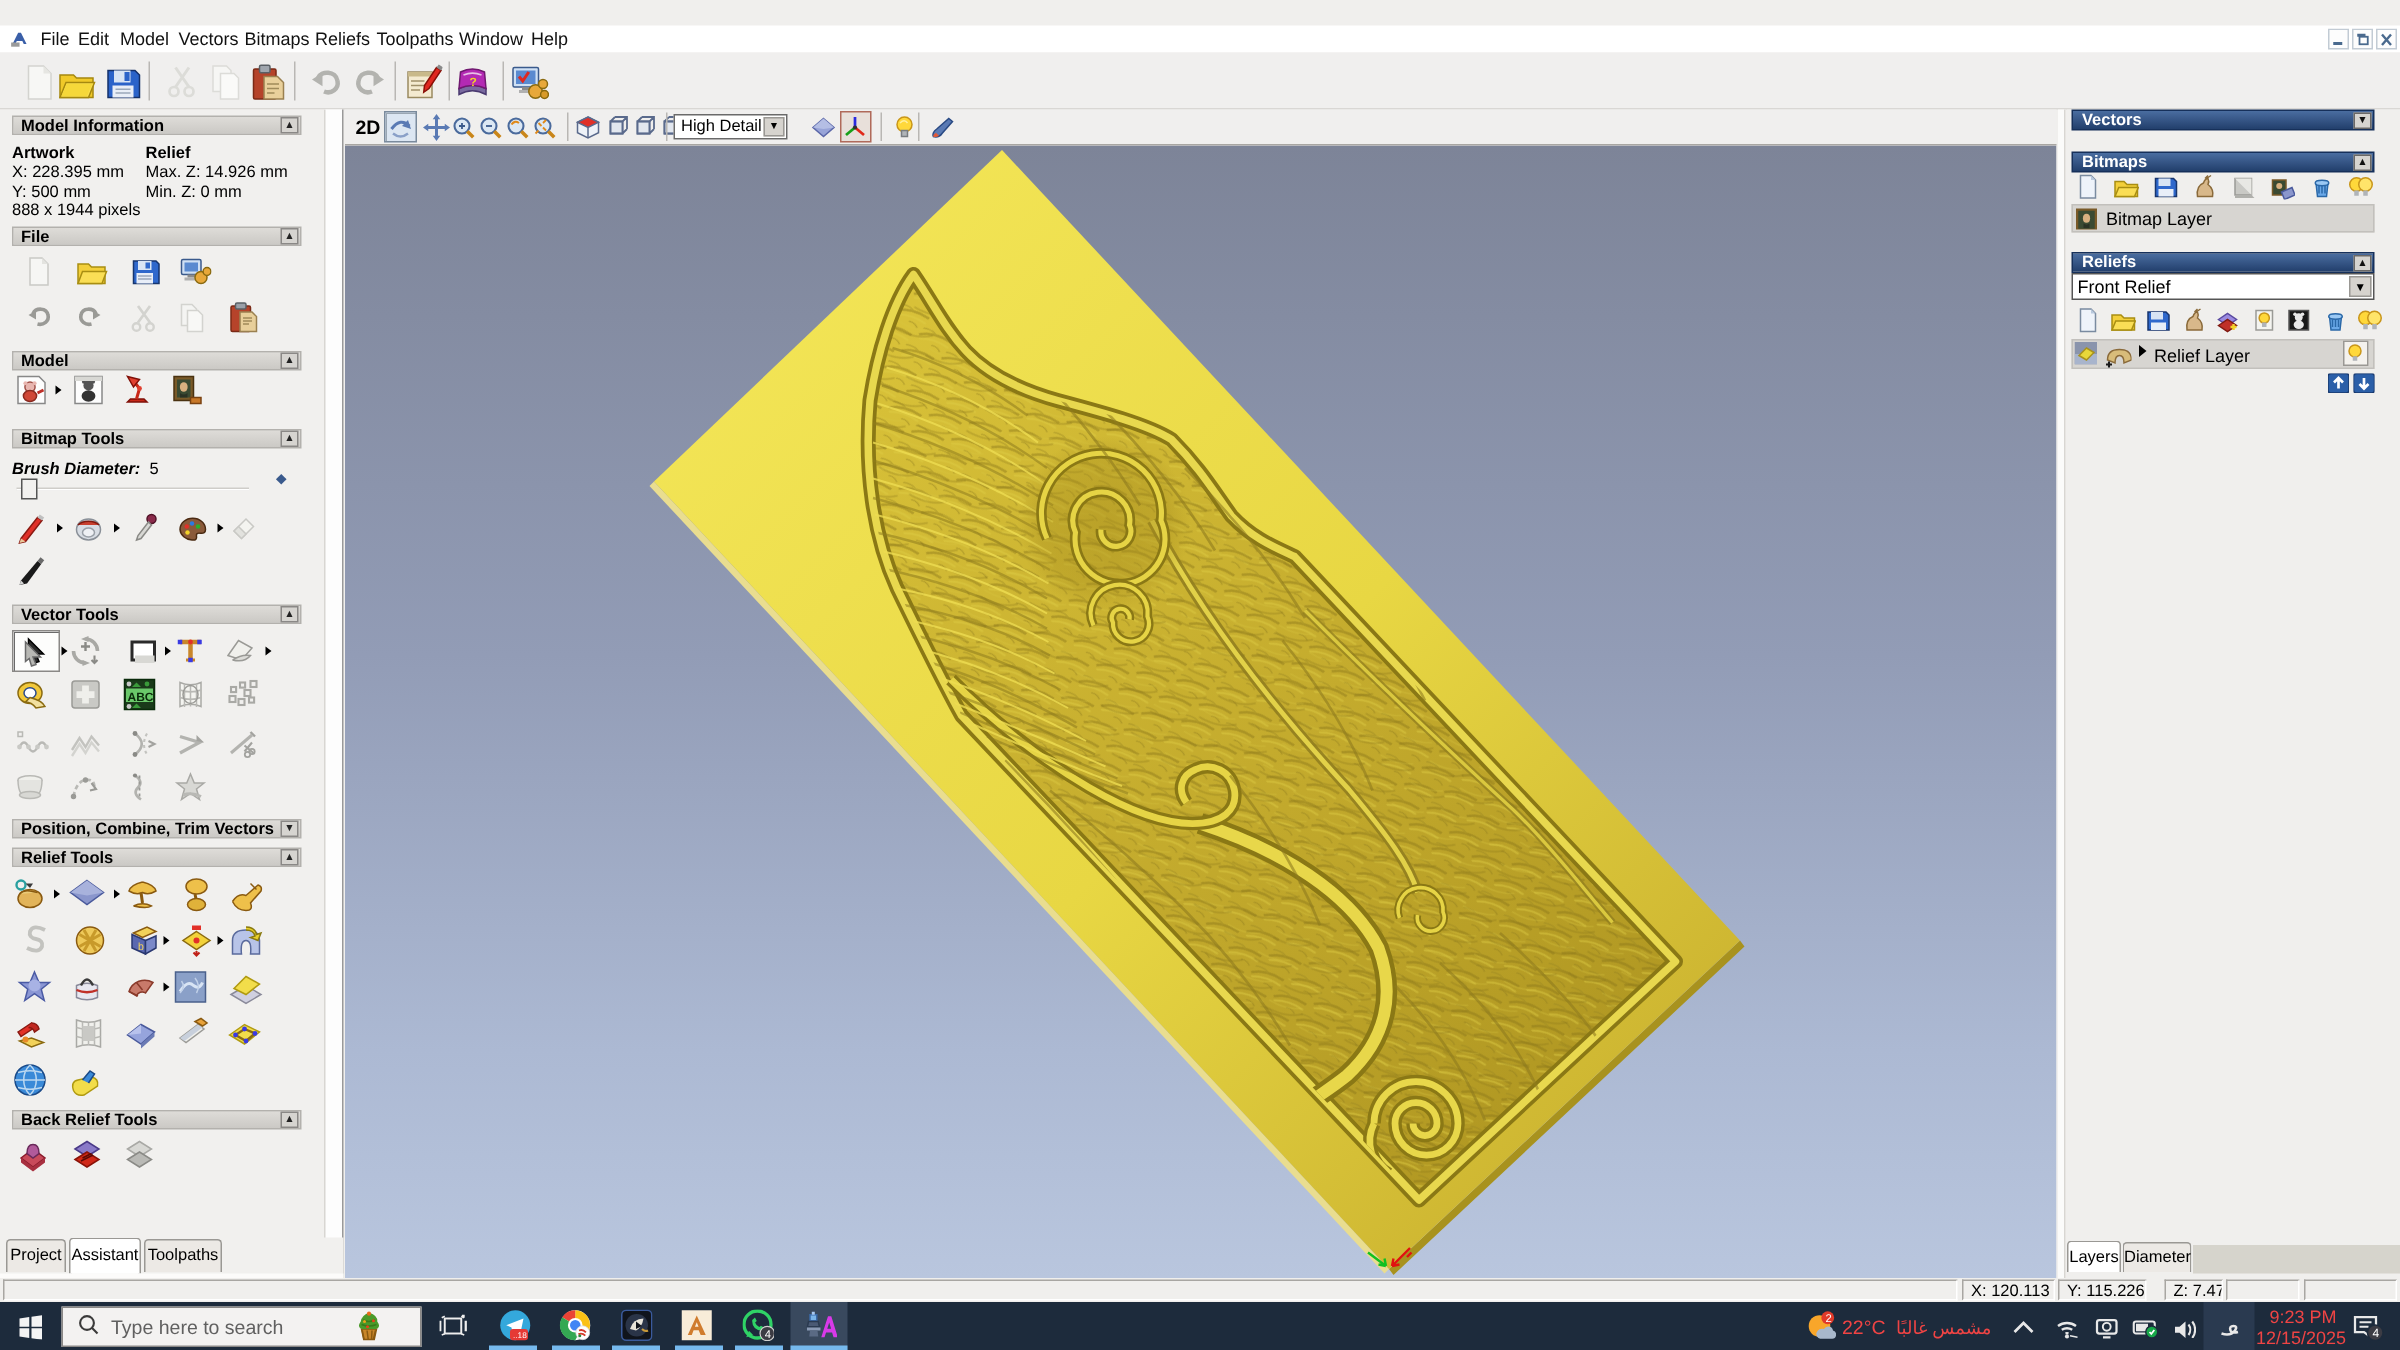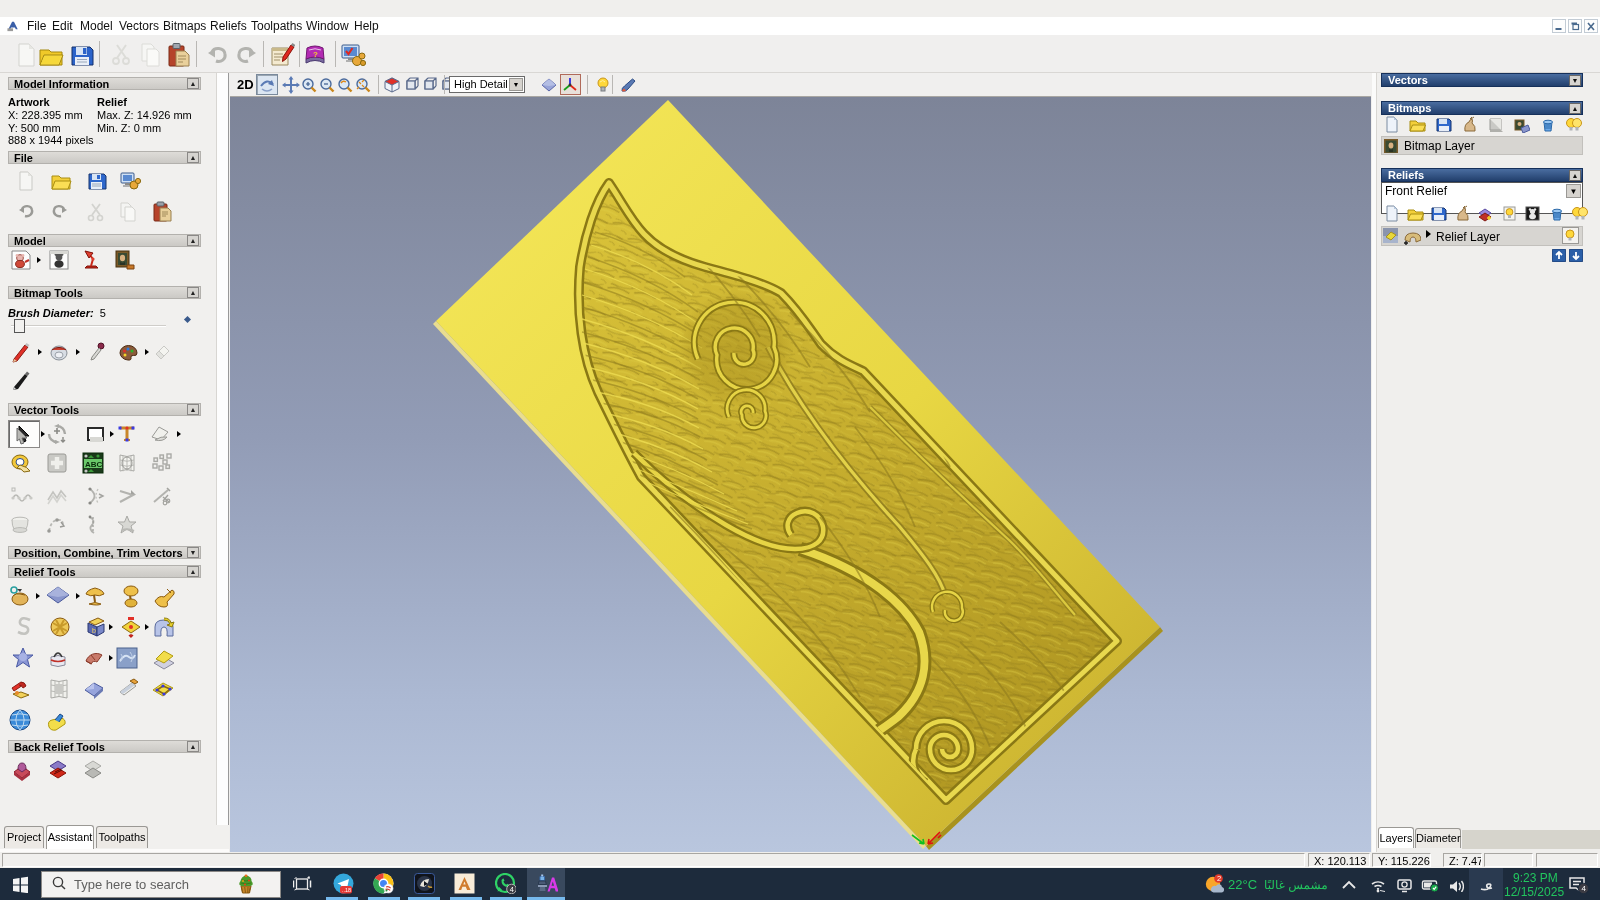--- a/index.html
+++ b/index.html
@@ -23,21 +23,21 @@
   .rp-hdr { position:absolute; left:3px; width:202px; height:14px; background:linear-gradient(#4a6da0,#223f6c); border:1px solid #16305a; color:#fff; font-size:11px; font-weight:bold; line-height:13px; padding-left:6px; }
   .rp-btn { position:absolute; right:1px; top:1px; width:12px; height:11px; background:#d6d4d0; border:1px solid #6a6866; font-size:7px; line-height:10px; text-align:center; color:#111; }
   
   #cv2dbar { left:230px; top:73px; width:1141px; height:24px; background:#f0efee; border-bottom:1px solid #a8a6a2; }
   #canvas { left:230px; top:97px; width:1141px; height:755px; }
   
   #statusbar { left:0; top:852px; width:1600px; height:16px; background:#f0efed; font-size:11px; color:#000; }
   .sbox { position:absolute; top:1px; height:14px; border:1px solid; border-color:#a8a6a2 #ffffff #ffffff #a8a6a2; padding:1px 0 0 5px; white-space:nowrap; overflow:hidden; }
   
   #taskbar { left:0; top:868px; width:1600px; height:48px; background:#1d2b3c; }
-  .tbtxt { position:absolute; color:#22c55e; font-size:12px; }
+  .tbtxt { position:absolute; color:#ef4444; font-size:12px; }
 </style>
 </head>
 <body>
 <div id="app">
 
 
   <div class="abs" id="menubar">
     <svg class="abs" style="left:6px;top:2px" width="15" height="14" viewBox="0 0 15 15">
       <path d="M2 11 L6 3 L8 3 L12 11 L10 11 L9 9 L5 9 L4 11 Z" fill="#3a5fa8"></path>
       <rect x="1" y="10" width="6" height="3" fill="#9a9a9a"></rect>
@@ -864,21 +864,21 @@
       </svg>
     <div class="abs" style="left:3px;top:63px;width:202px;height:19px;background:#d7d5d1;border:1px solid #c2c0bc;"></div>
     <svg style="position:absolute;left:5px;top:65px" width="15" height="15" viewBox="0 0 15 15">
         <rect x="1" y="1" width="14" height="15" fill="#7a5a28"></rect>
         <rect x="2.5" y="2.5" width="11" height="12" fill="#3a4a32"></rect>
         <ellipse cx="8" cy="7.5" rx="2.4" ry="3" fill="#d8b080"></ellipse>
         <path d="M6 11 q2 1.5 4 0 v3 h-4 z" fill="#2a3224"></path>
       </svg>
     <div class="abs" style="left:26px;top:66px;font-size:12px;color:#000">Bitmap Layer</div>
     <div class="rp-hdr" style="top:95px">Reliefs<span class="rp-btn">▲</span></div>
-    <div class="abs" style="left:3px;top:109px;width:202px;height:32px;background:#fff;border:1px solid #555;font-size:12px;color:#000;padding:1px 0 0 3px">Front Relief<span style="position:absolute;right:1px;top:1px;width:15px;height:14px;background:#d6d3ce;border:1px solid #9a9894;font-size:8px;text-align:center;line-height:13px">▼</span></div>
+    <div class="abs" style="left:3px;top:109px;width:202px;height:18px;background:#fff;border:1px solid #555;font-size:12px;color:#000;padding:1px 0 0 3px">Front Relief<span style="position:absolute;right:1px;top:1px;width:15px;height:14px;background:#d6d3ce;border:1px solid #9a9894;font-size:8px;text-align:center;line-height:13px">▼</span></div>
     <svg style="position:absolute;left:5.0px;top:132px" width="17" height="17" viewBox="0 0 17 17">
         <path d="M4 1 h7 l3 3 v12 h-10 z" fill="#eef3fa" stroke="#7a8ba0"></path>
         <path d="M11 1 l3 3 h-3 z" fill="#b9c9dd"></path>
       </svg>
       <svg style="position:absolute;left:28.5px;top:132px" width="17" height="17" viewBox="0 0 17 17">
         <path d="M1 5 h6 l2 2 h7 v8 h-15 z" fill="#f3cf3a" stroke="#a98e12"></path>
         <path d="M1 15 l2.5 -6 h13 l-2.5 6 z" fill="#fade55" stroke="#a98e12"></path>
       </svg>
       <svg style="position:absolute;left:52.0px;top:132px" width="17" height="17" viewBox="0 0 17 17">
         <path d="M2 3 h12 l2 2 v10 h-14 z" fill="#2f68cc" stroke="#17356e"></path>

